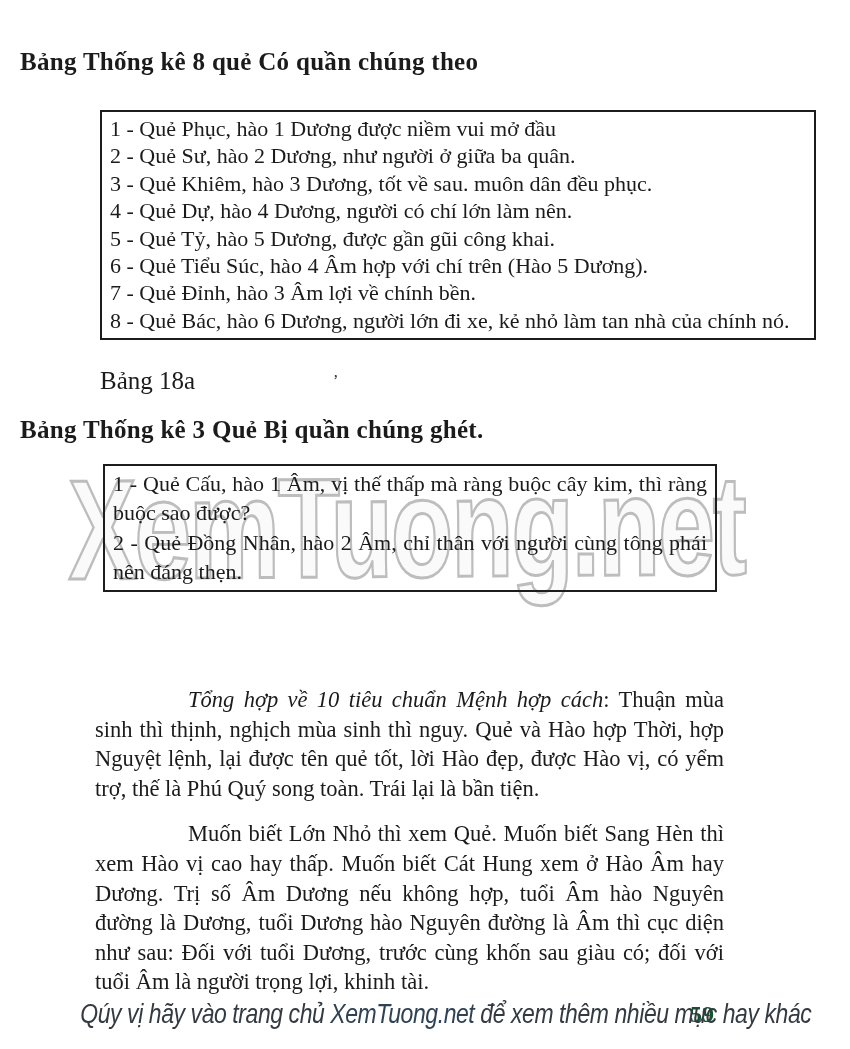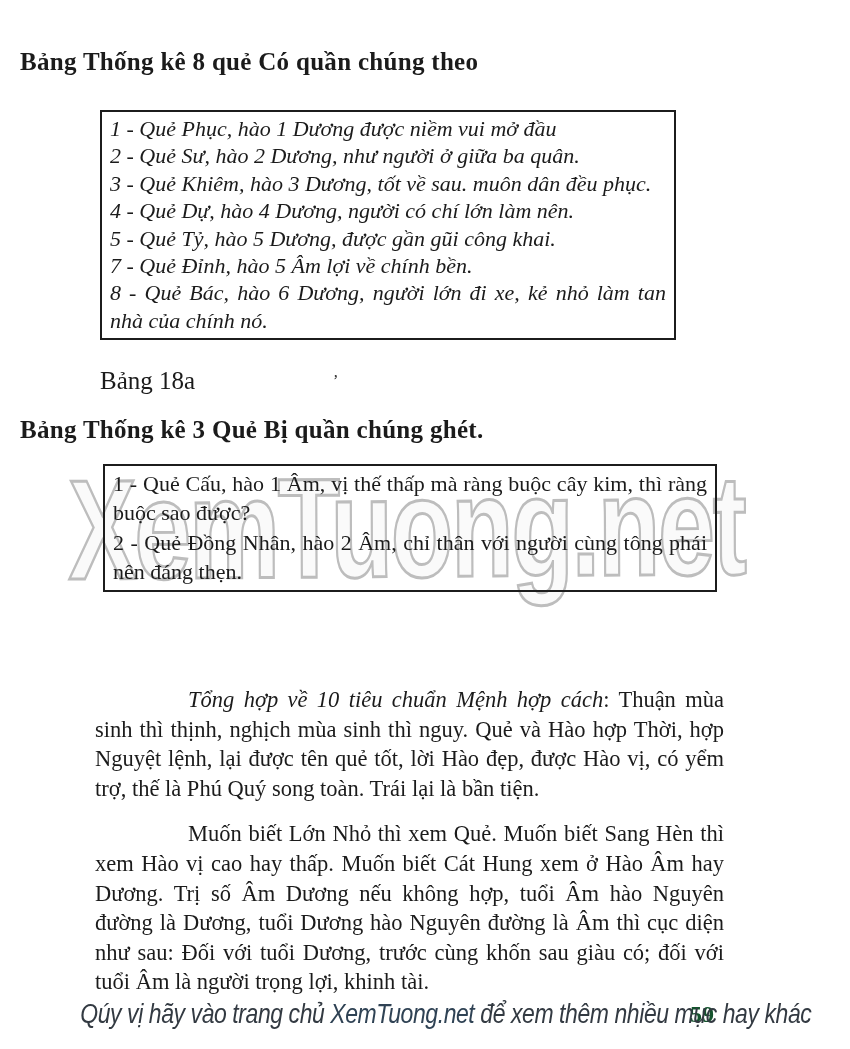--- a/index.html
+++ b/index.html
@@ -35,21 +35,21 @@
   
   .stat-table{
     position:absolute;
     border:2px solid #1c1c1c;
     background:transparent;
     font-size:22px;
     z-index:2;
     padding:3px 8px 4px 8px;
     box-sizing:border-box;
   }
-  .table-a{left:100px;top:110px;width:576px;line-height:27.4px;font-style:italic;}
+  .table-a{left:100px;top:110px;width:716px;line-height:27.4px;}
   .table-b{left:103px;top:464px;width:614px;line-height:29.3px;}
   .stat-table .row{text-align:justify;}
   
   .table-caption{
     position:absolute;width:617px;text-align:left;
     font-size:25px;z-index:2;
   }
   .caption-a{left:100px;top:367px;}
   .caption-b{left:100px;top:645px;}
   
@@ -96,21 +96,22 @@
   <div class="watermark">XemTuong.net</div>
 
   <div class="section-title title-a">Bảng Thống kê 8 quẻ Có quần chúng theo</div>
 
   <div class="stat-table table-a">
     <div class="row">1 - Quẻ Phục, hào 1 Dương được niềm vui mở đầu</div>
     <div class="row">2 - Quẻ Sư, hào 2 Dương, như người ở giữa ba quân.</div>
     <div class="row">3 - Quẻ Khiêm, hào 3 Dương, tốt về sau. muôn dân đều phục.</div>
     <div class="row">4 - Quẻ Dự, hào 4 Dương, người có chí lớn làm nên.</div>
     <div class="row">5 - Quẻ Tỷ, hào 5 Dương, được gần gũi công khai.</div>
-    <div class="row">7 - Quẻ Đỉnh, hào 5 Âm lợi về chính bền.</div>
+    <div class="row">6 - Quẻ Tiểu Súc, hào 4 Âm hợp với chí trên (Hào 5 Dương).</div>
+    <div class="row">7 - Quẻ Đỉnh, hào 3 Âm lợi về chính bền.</div>
     <div class="row">8 - Quẻ Bác, hào 6 Dương, người lớn đi xe, kẻ nhỏ làm tan nhà của chính nó.</div>
   </div>
 
   <div class="table-caption caption-a">Bảng 18a</div>
 
   <span class="speck">’</span>
 
   <div class="section-title title-b">Bảng Thống kê 3 Quẻ Bị quần chúng ghét.</div>
 
   <div class="stat-table table-b">

